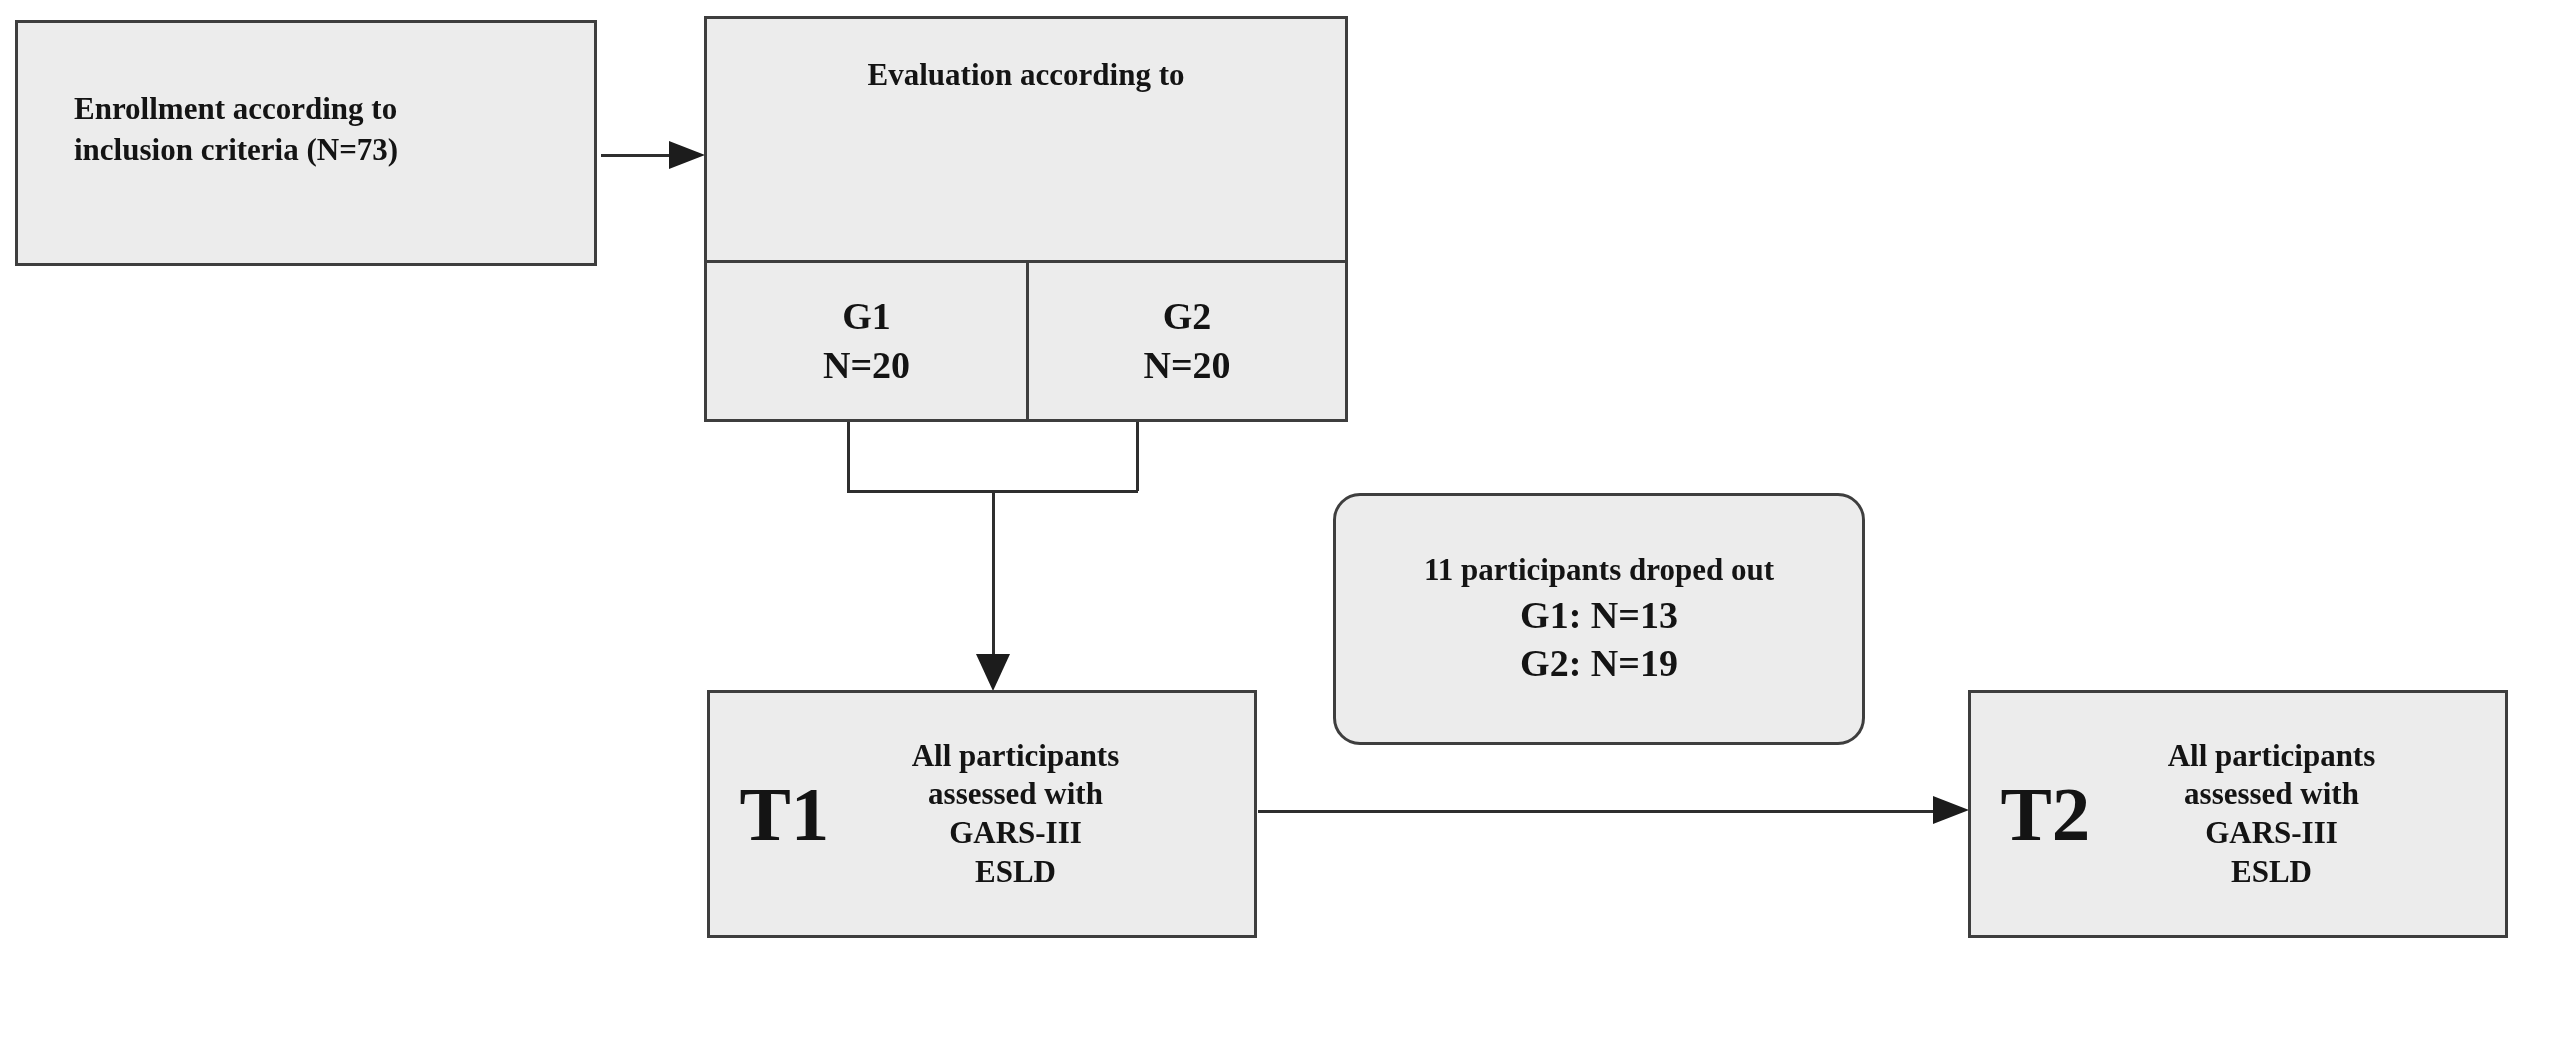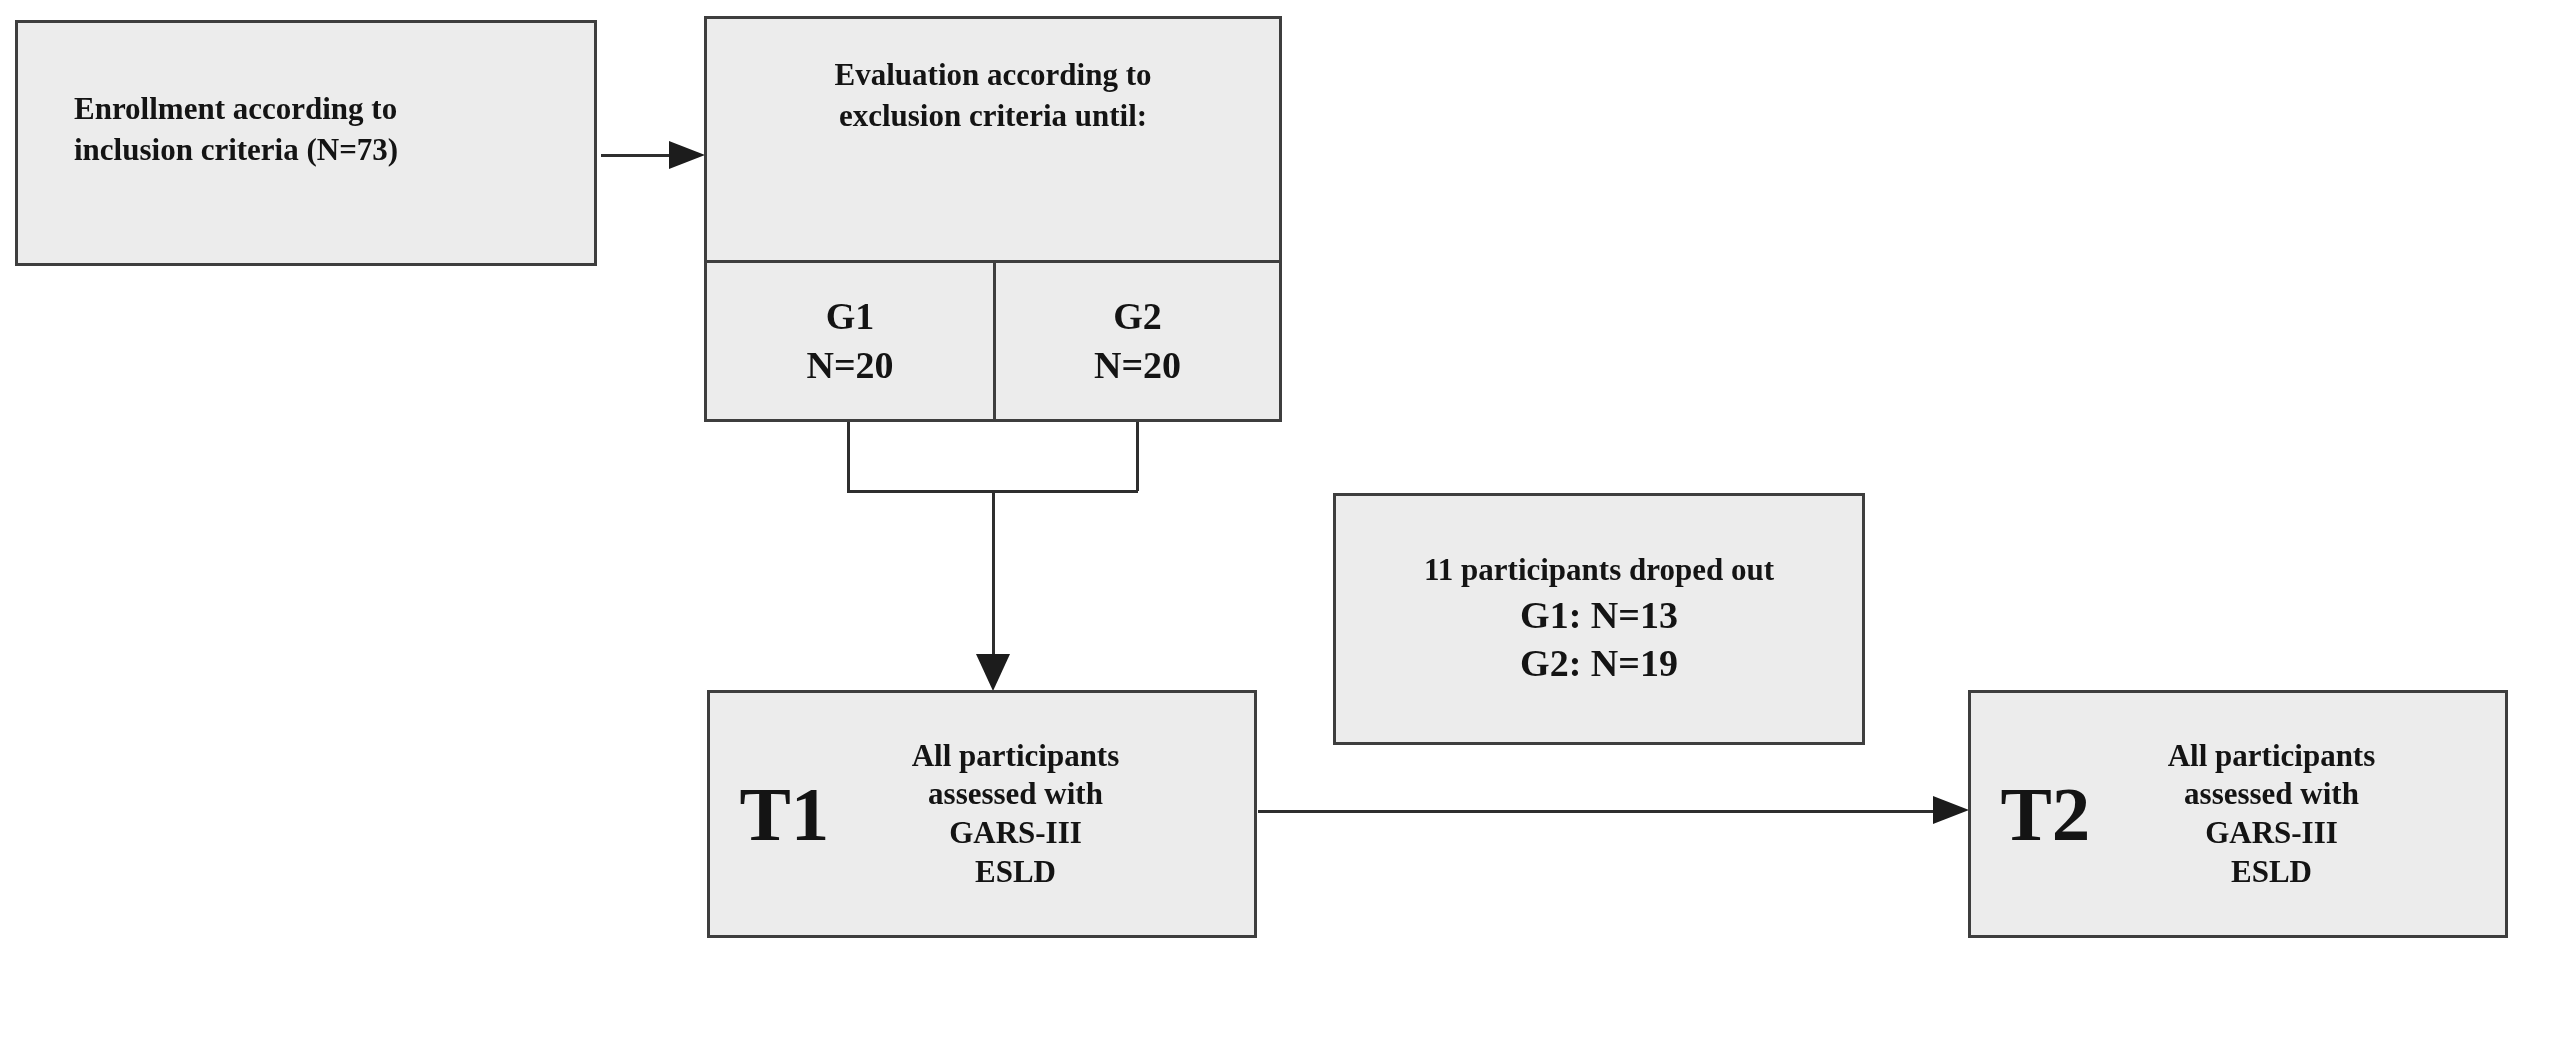--- a/index.html
+++ b/index.html
@@ -21,21 +21,21 @@
   }
   
   .box-enrollment {
     left: 15px; top: 19.6px; width: 582px; height: 246px;
     display: flex; flex-direction: column; justify-content: center;
     padding-left: 56px; padding-bottom: 26px; padding-right: 13px;
     font-size: 31px; line-height: 1.3; text-align: left;
   }
   
   .box-evaluation {
-    left: 704px; top: 16.4px; width: 578px; height: 406px;
+    left: 704px; top: 16.4px; width: 644px; height: 406px;
     display: grid;
     grid-template-columns: 1fr 1fr;
     grid-template-rows: 244px 1fr;
   }
   .eval-top {
     grid-column: 1 / 3;
     border-bottom: 3.3px solid #3e3e3e;
     text-align: center;
     padding-top: 36px;
     font-size: 31px; line-height: 1.3;
@@ -61,20 +61,21 @@
     align-items: center; justify-content: center;
     font-size: 31px; line-height: 1.25; text-align: center;
     padding-left: 67px; box-sizing: border-box;
   }
   
   .box-dropout {
     left: 1333px; top: 493px; width: 532px; height: 252px;
     display: flex; flex-direction: column;
     align-items: center; justify-content: center;
     text-align: center;
+    border-radius: 27px;
   }
   .dropout-line1 { font-size: 31px; line-height: 1.3; }
   .dropout-gline { font-size: 38px; line-height: 1.28; }
   
   .box-therapy {
     left: 1339px; top: 876px; width: 532px; height: 157px;
     display: flex; align-items: center; justify-content: center;
     font-size: 34px; text-align: center;
   }
   
@@ -106,21 +107,20 @@
     <div>Enrollment according to</div>
     <div>inclusion criteria (N=73)</div>
   </div>
 
   <div class="hline line-arrow1"></div>
   <div class="head-right head-arrow1"></div>
 
   <div class="box box-evaluation">
     <div class="eval-top">
       <div>Evaluation according to</div>
-      <div>exclusion criteria until:</div>
     </div>
     <div class="eval-cell g1">
       <div>G1</div>
       <div>N=20</div>
     </div>
     <div class="eval-cell g2">
       <div>G2</div>
       <div>N=20</div>
     </div>
   </div>

